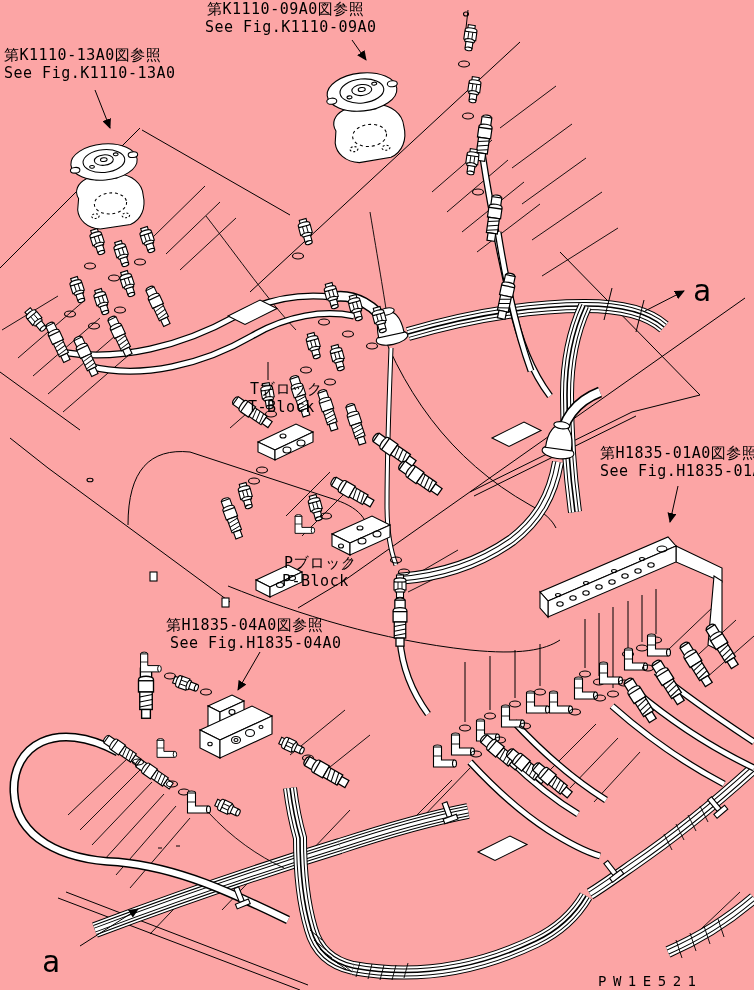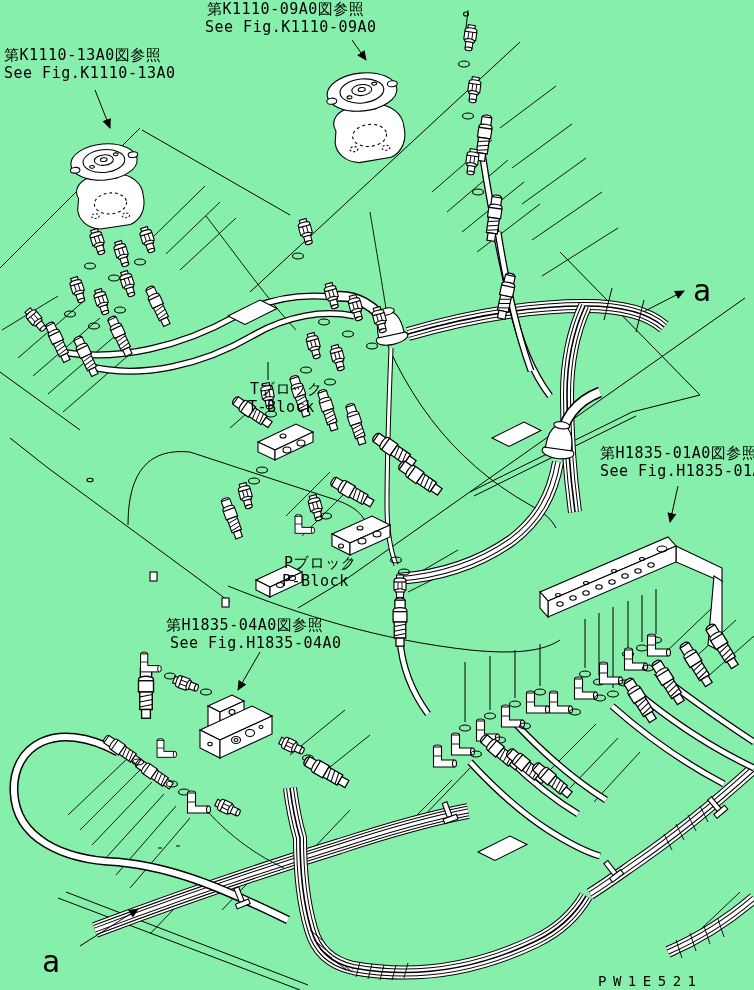--- a/index.html
+++ b/index.html
@@ -1,16 +1,16 @@
 <!DOCTYPE html>
 <html><head>
 <meta charset="utf-8">
 <style>
   html,body{margin:0;padding:0;background:#e8e8e8;}
-  .page{position:relative;width:754px;height:990px;background:#86efac;overflow:hidden;
+  .page{position:relative;width:754px;height:990px;background:#fca5a5;overflow:hidden;
         font-family:"DejaVu Sans Mono","Liberation Mono",monospace;}
   svg{position:absolute;left:0;top:0;}
   .ln{stroke:#000;stroke-width:1;fill:none;}
   .lt{stroke:#000;stroke-width:0.9;fill:none;}
   .fw{fill:#fff;stroke:#000;stroke-width:1.1;}
   .fn{fill:none;stroke:#000;stroke-width:1.1;}
   .tb{stroke:#000;fill:none;}
   .tw{stroke:#fff;fill:none;}
   text{fill:#000;}
   .lbl{font-size:15px;letter-spacing:0.5px;}

